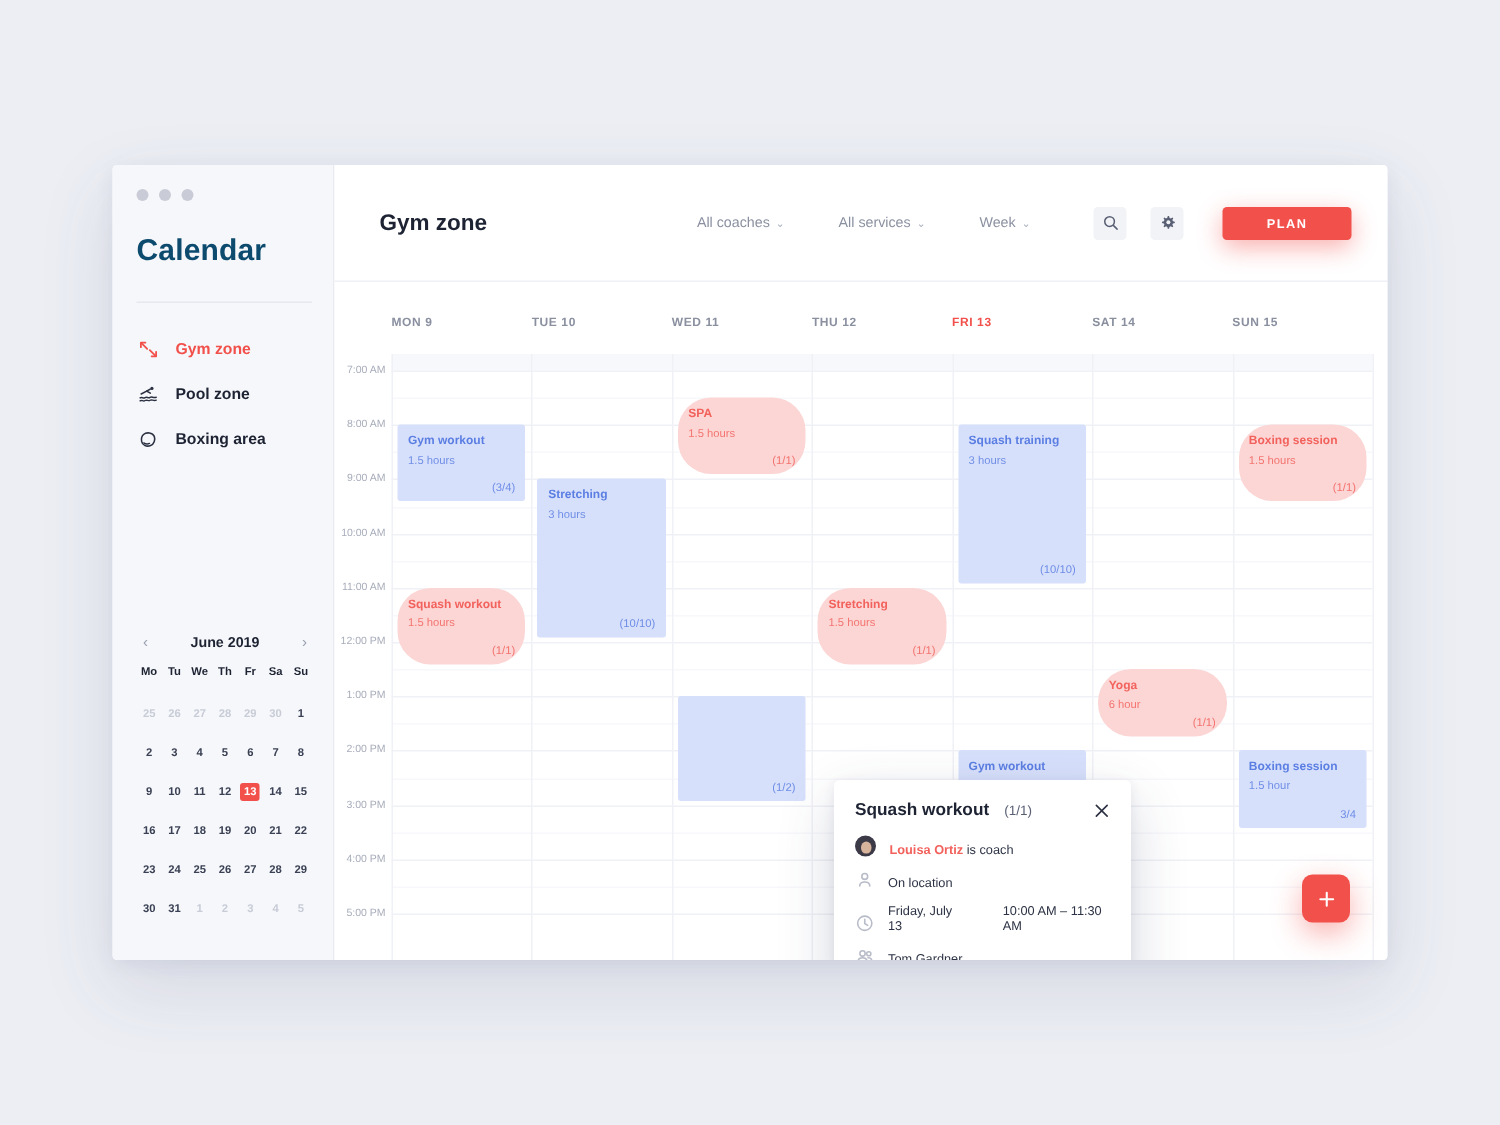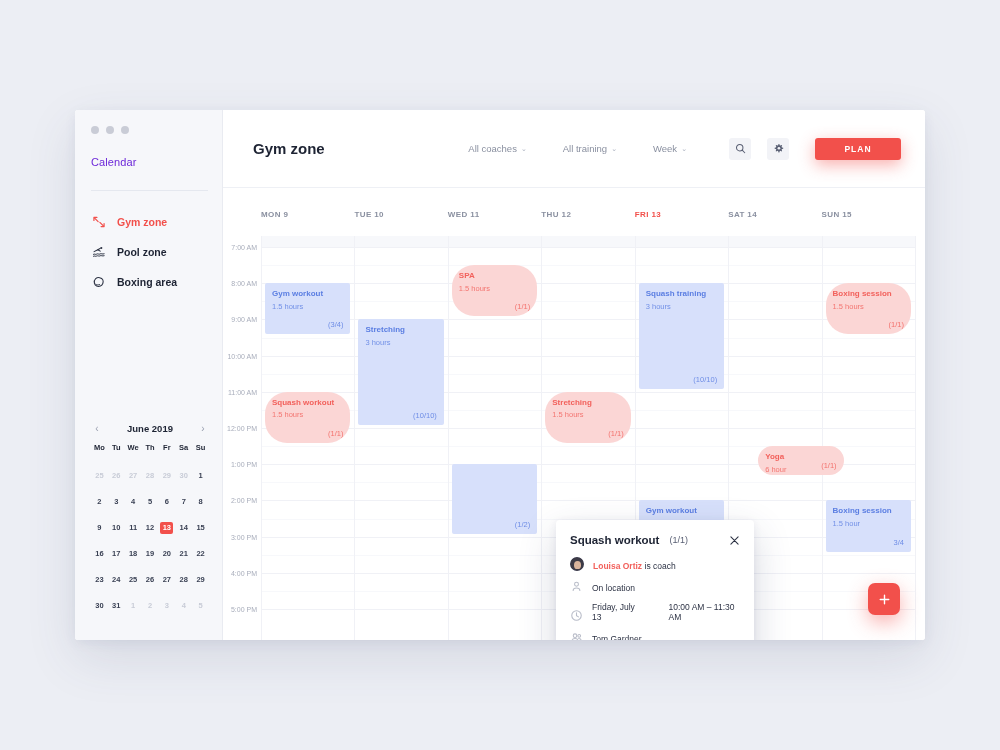--- a/index.html
+++ b/index.html
@@ -26,21 +26,21 @@
   .sidebar {
     width: 148px; height: 100%;
     background: #f6f7fa;
     border-right: 1px solid #e9ebf1;
     position: relative;
     flex: none;
   }
   .traffic { display: flex; gap: 7px; padding: 16px 0 0 16px; }
   .dot { width: 8px; height: 8px; border-radius: 50%; background: #c9ccd6; }
   .app-title {
-    font-size: 11px; font-weight: normal; color: #6d28d9;
+    font-size: 20px; font-weight: bold; color: #0c4a6e;
     padding: 22px 0 0 16px; letter-spacing: .1px;
   }
   .side-sep { margin: 22px 14px 0 16px; height: 1px; background: #e5e8ef; }
 
   .nav { padding-top: 16px; }
   .nav-item {
     display: flex; align-items: center; gap: 11px;
     padding: 8px 0 8px 17px;
     font-size: 10.5px; font-weight: bold; color: #1d2333;
     cursor: pointer;
@@ -292,21 +292,21 @@
 
     <div class="topbar">
       <div class="page-title">Gym zone</div>
 
       <div class="topbar-right">
         <div class="filter">
           <span>All coaches</span>
           <span class="caret">⌄</span>
         </div>
         <div class="filter">
-          <span>All training</span>
+          <span>All services</span>
           <span class="caret">⌄</span>
         </div>
         <div class="filter">
           <span>Week</span>
           <span class="caret">⌄</span>
         </div>
 
         <div class="icon-btn">
           <svg width="11" height="11" viewBox="0 0 14 14">
             <circle cx="6" cy="6" r="4.1" fill="none" stroke="#5a6074" stroke-width="1.3"></circle>
@@ -415,21 +415,21 @@
             <div class="ev blue" style="left: calc(57.1429% + 4px); width: calc(14.2857% - 8px); top: 47.2px; height: 105.6px;">
               <div class="ev-title">Squash training</div>
               <div class="ev-dur">3 hours</div>
               <div class="ev-cap">(10/10)</div>
             </div>
             <div class="ev blue" style="left: calc(57.1429% + 4px); width: calc(14.2857% - 8px); top: 264.4px; height: 87.5px;">
               <div class="ev-title">Gym workout</div>
               <div class="ev-dur">3 hours</div>
               <div class="ev-cap">(10/10)</div>
             </div>
-            <div class="ev red" style="left: calc(71.4286% + 4px); width: calc(14.2857% - 8px); top: 210.1px; height: 29px; margin-left: 26px;">
+            <div class="ev red" style="left: calc(71.4286% + 4px); width: calc(14.2857% - 8px); top: 210.1px; height: 45px;">
               <div class="ev-title">Yoga</div>
               <div class="ev-dur">6 hour</div>
               <div class="ev-cap">(1/1)</div>
             </div>
             <div class="ev red" style="left: calc(85.7143% + 4px); width: calc(14.2857% - 8px); top: 47.2px; height: 51.3px;">
               <div class="ev-title">Boxing session</div>
               <div class="ev-dur">1.5 hours</div>
               <div class="ev-cap">(1/1)</div>
             </div>
             <div class="ev blue" style="left: calc(85.7143% + 4px); width: calc(14.2857% - 8px); top: 264.4px; height: 51.3px;">

